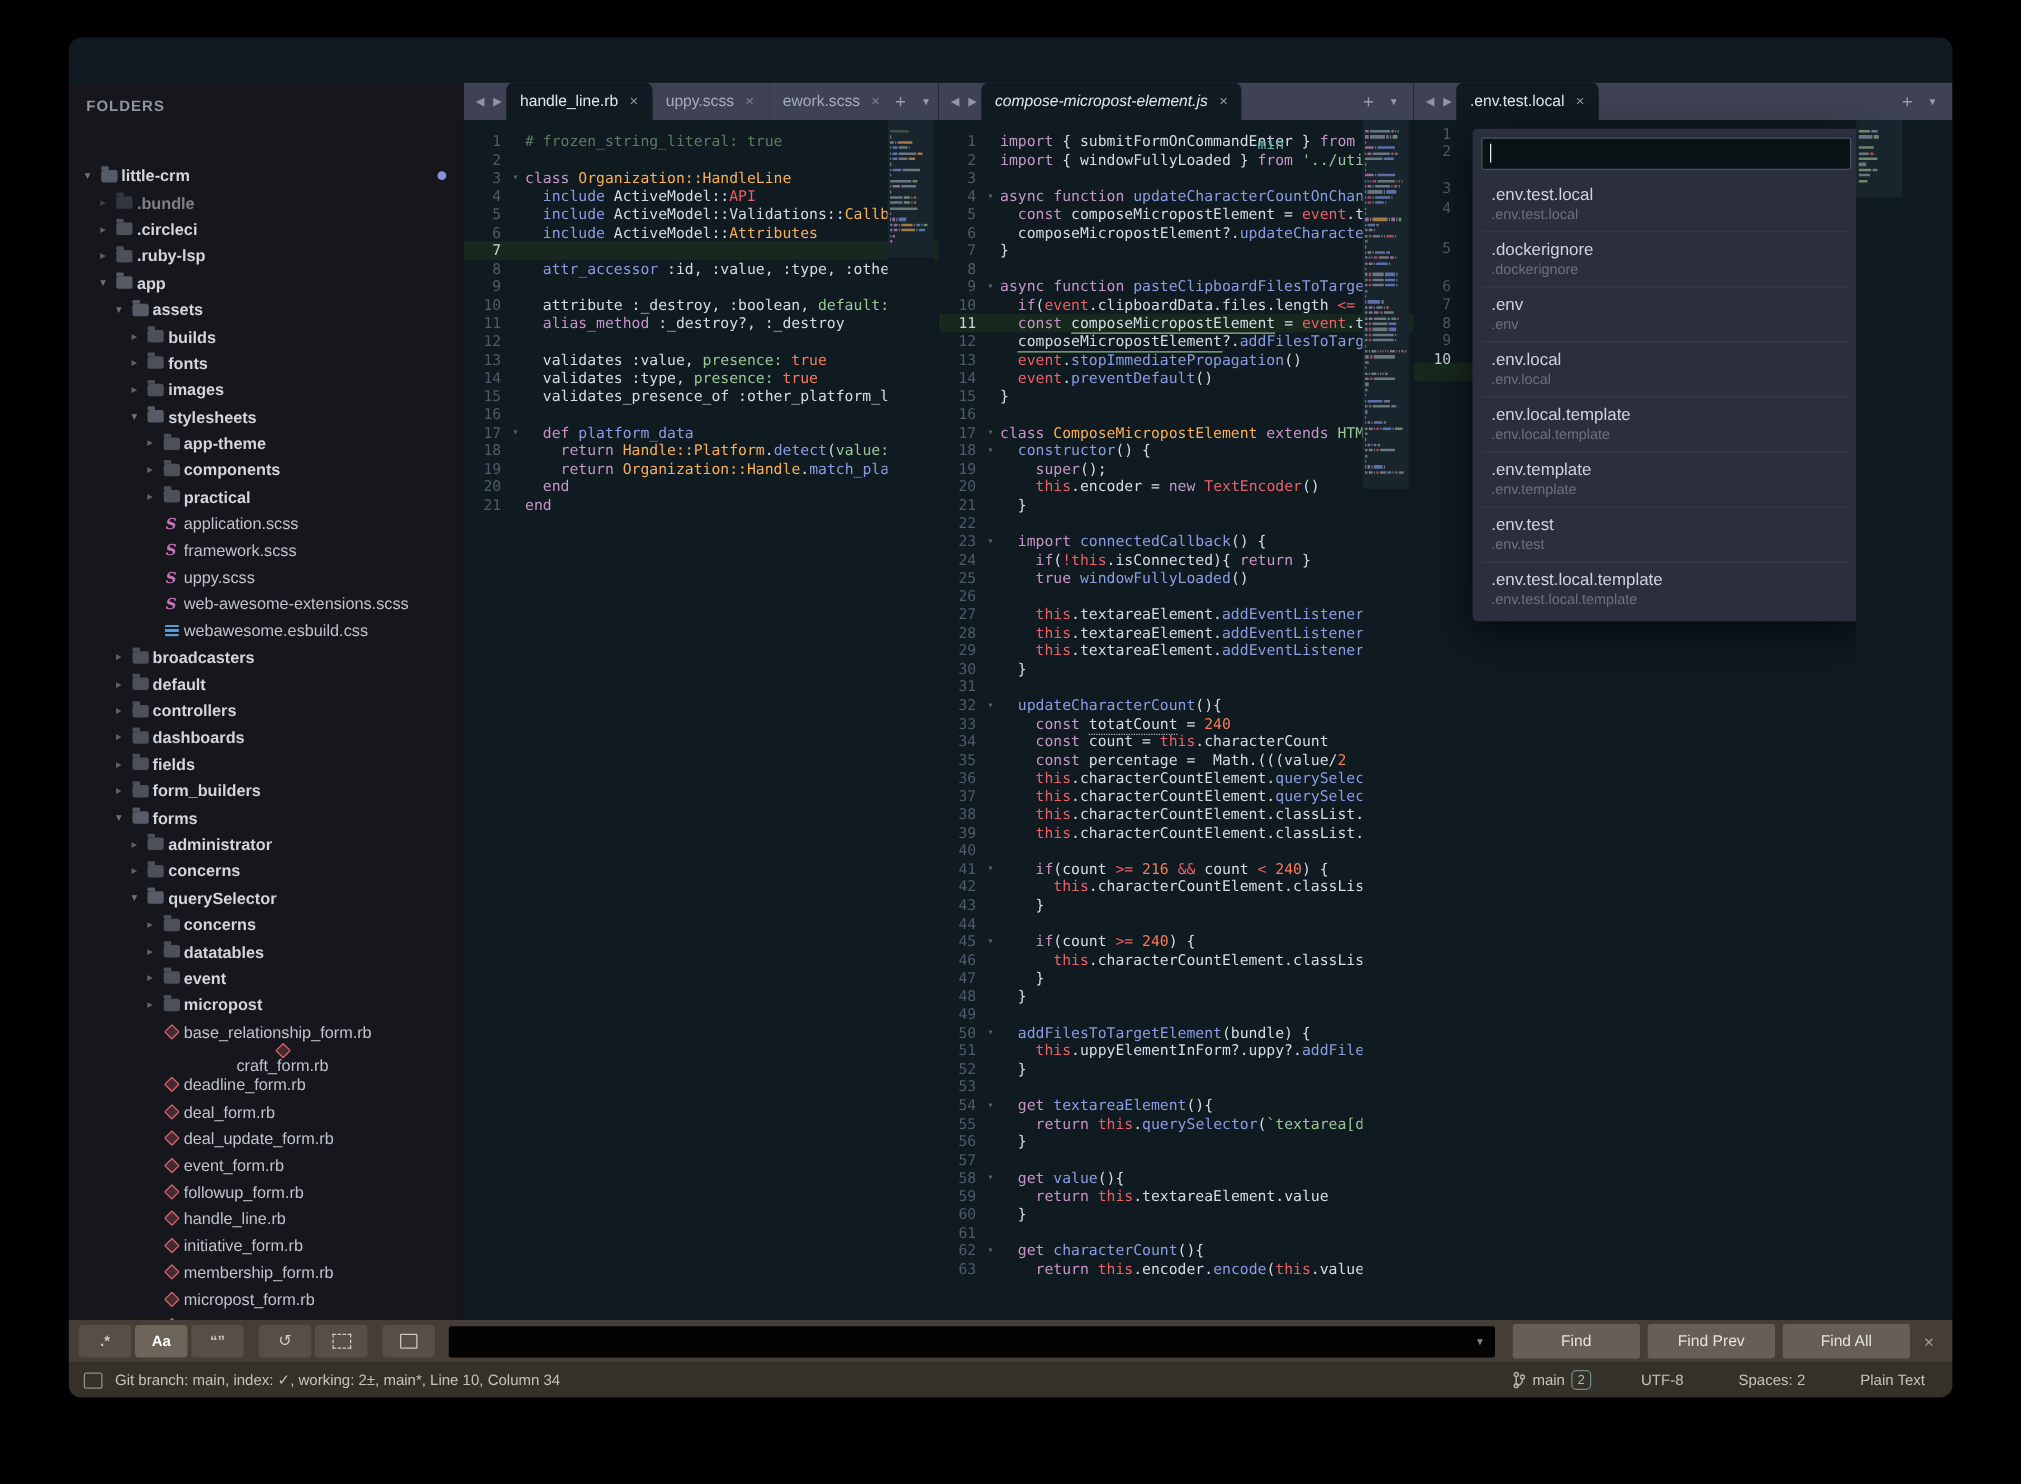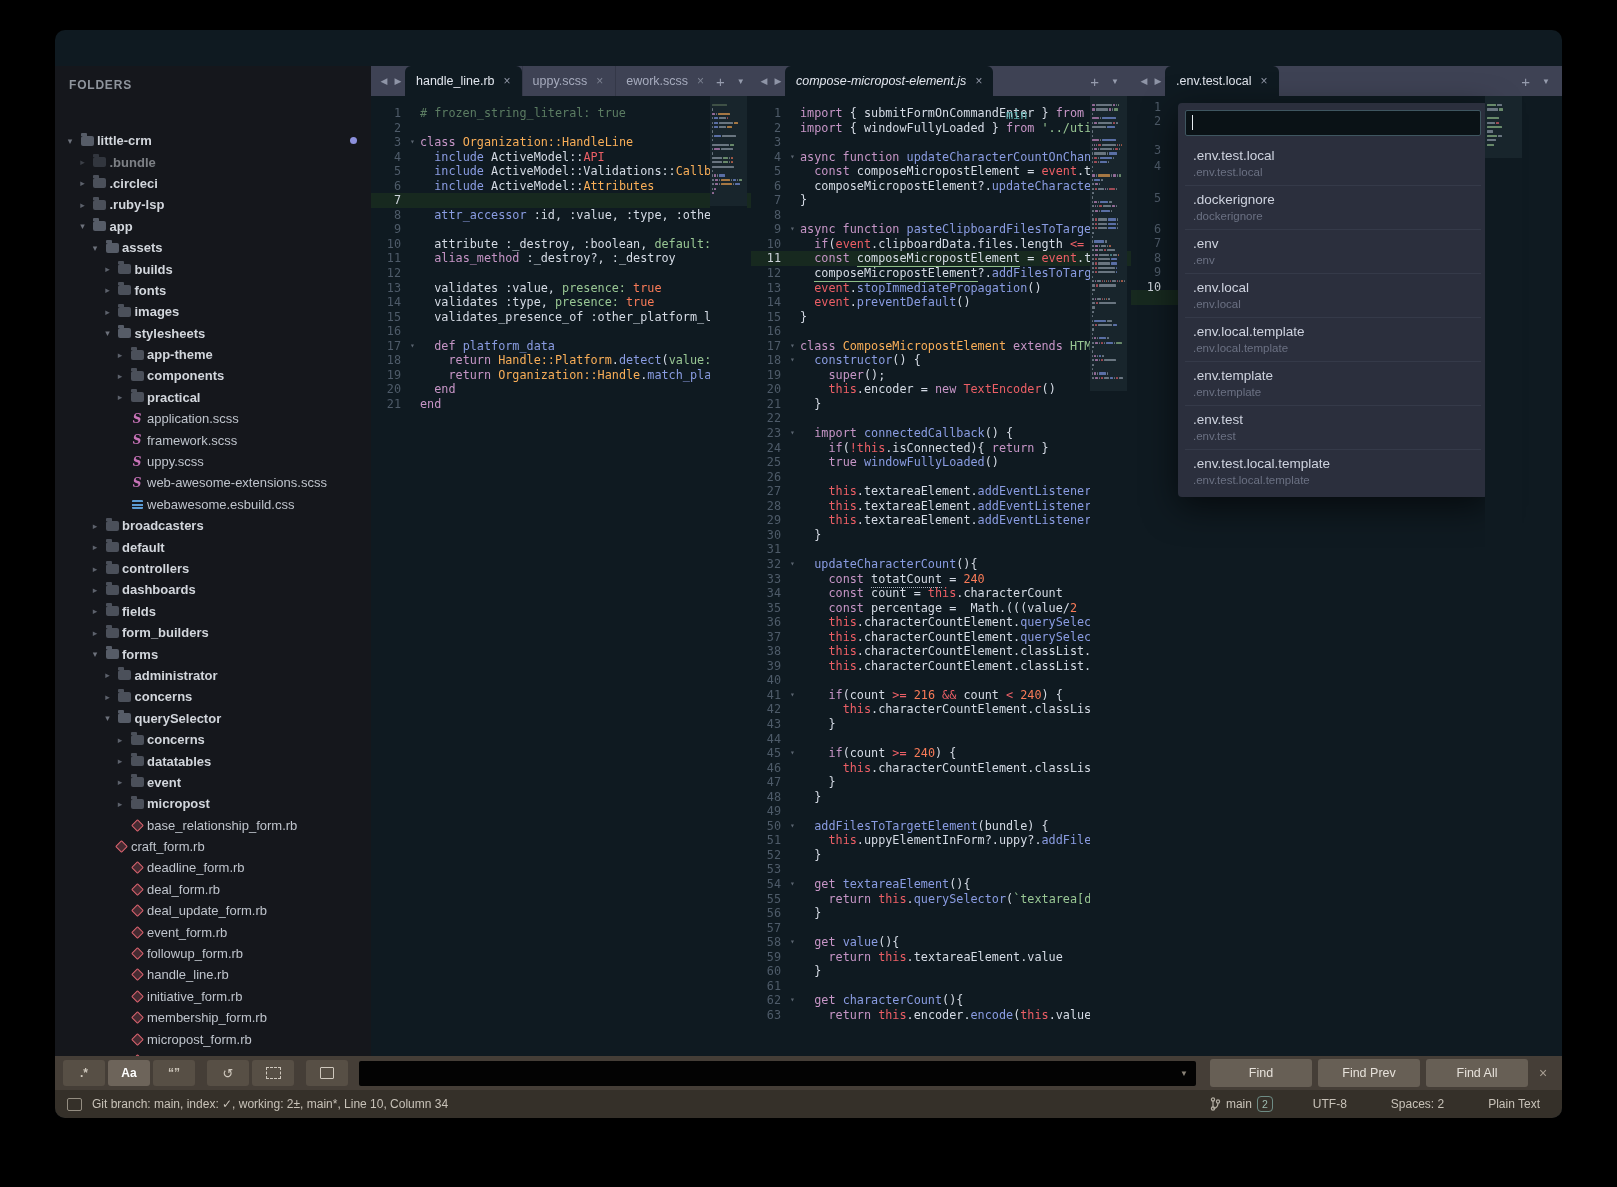--- a/index.html
+++ b/index.html
@@ -333,21 +333,21 @@
           </span>
           <span class="flabel">micropost</span>
         </div>
         <div class="trow" style="padding-left: 58px;">
           <span class="arr"></span>
           <span class="ic">
             <span class="icon-ruby"></span>
           </span>
           <span class="plabel">base_relationship_form.rb</span>
         </div>
-        <div class="trow" style="padding-left: 42px;">
+        <div class="trow" style="padding-left: 26px; flex-direction: column;">
           <span class="arr"></span>
           <span class="ic">
             <span class="icon-ruby"></span>
           </span>
           <span class="plabel">craft_form.rb</span>
         </div>
         <div class="trow" style="padding-left: 58px;">
           <span class="arr"></span>
           <span class="ic">
             <span class="icon-ruby"></span>

